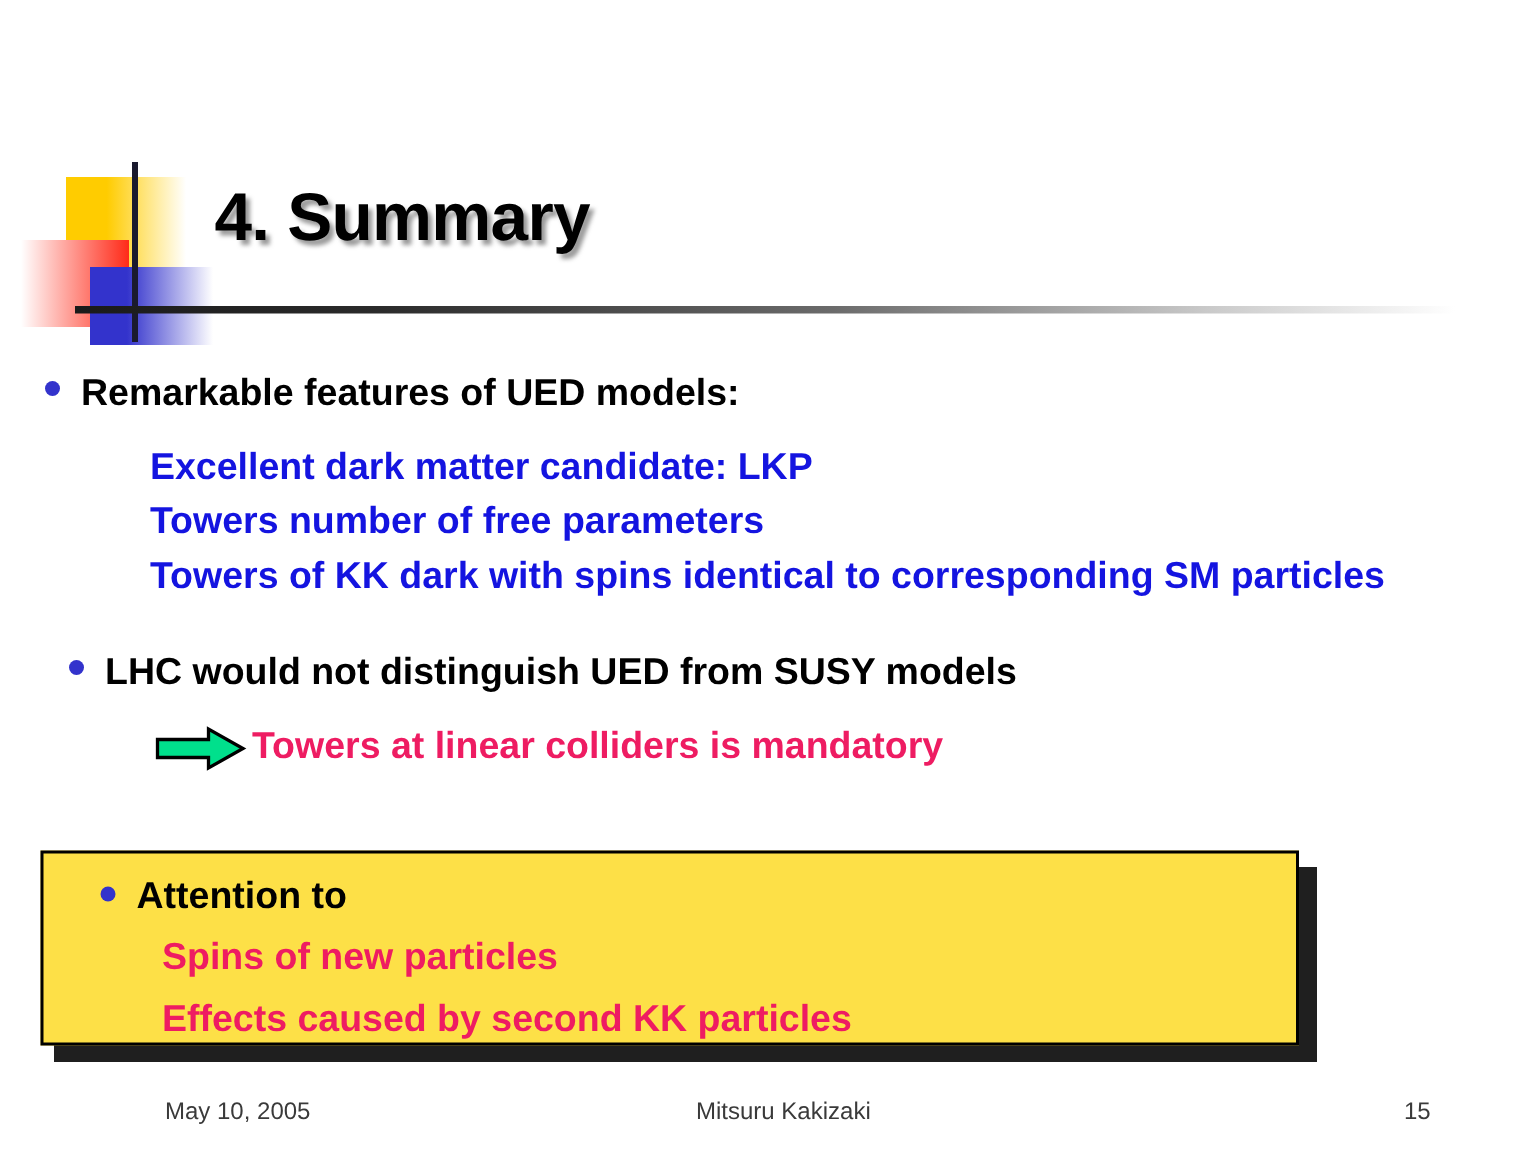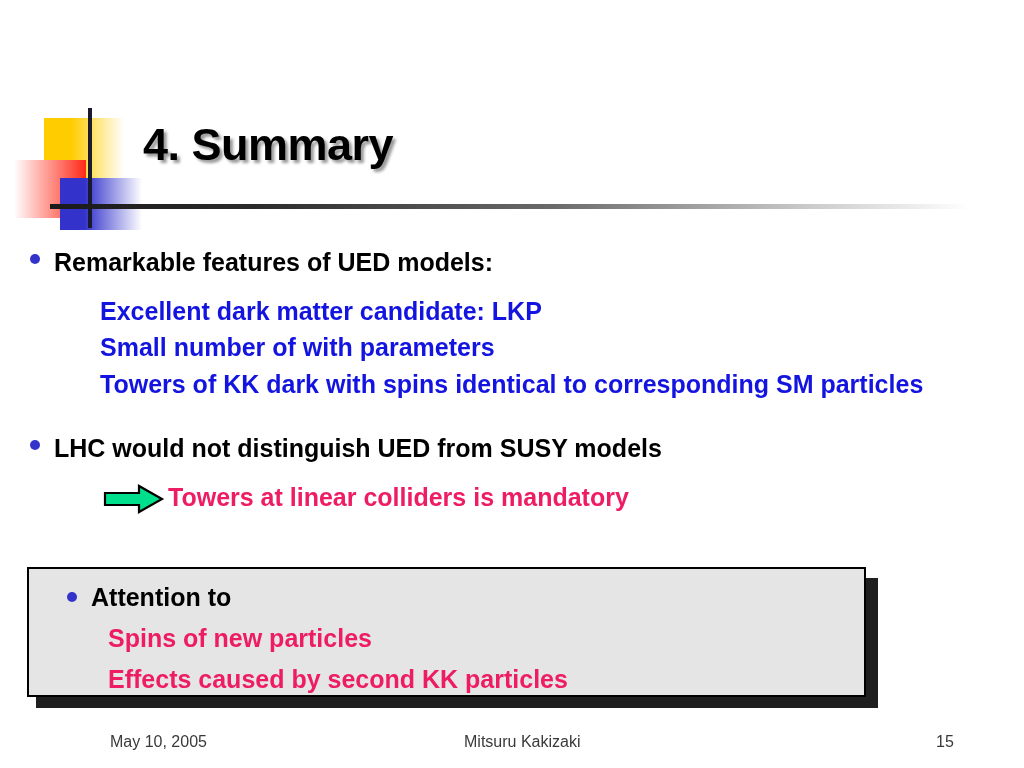--- a/index.html
+++ b/index.html
@@ -114,21 +114,21 @@
     font-weight: bold;
     color: #1414E0;
     white-space: nowrap;
   }
 
   .row-remarkable { left: 30px; top: 248px; }
   .sub-dm   { left: 100px; top: 297px; }
   .sub-smal { left: 100px; top: 333px; }
   .sub-tow  { left: 100px; top: 370px; }
 
-  .row-lhc { left: 30px; top: 434px; }
+  .row-lhc { left: 46px; top: 434px; }
 
   
   .arrow-wrap {
     position: absolute;
     left: 103px;
     top: 484px;
     width: 62px;
     height: 30px;
   }
   .arrow-wrap svg { display: block; }
@@ -150,21 +150,21 @@
     width: 842px;
     height: 130px;
     background: #1f1f1f;
   }
   .callout-box {
     position: absolute;
     left: 27px;
     top: 567px;
     width: 839px;
     height: 130px;
-    background: #e5e5e5;
+    background: #fde047;
     border: 2px solid #000000;
     box-sizing: border-box;
   }
   .callout-bullet-row {
     position: absolute;
     left: 38px;
     top: 14px;
     display: flex;
     align-items: baseline;
     white-space: nowrap;
@@ -206,21 +206,21 @@
   </div>
 
   <div class="slide-title">4. Summary</div>
 
   <div class="bullet-row row-remarkable">
     <span class="bullet-dot"></span>
     <span class="lvl1-text">Remarkable features of UED models:</span>
   </div>
 
   <div class="sub-line sub-dm">Excellent dark matter candidate: LKP</div>
-  <div class="sub-line sub-smal">Small number of with parameters</div>
+  <div class="sub-line sub-smal">Towers number of free parameters</div>
   <div class="sub-line sub-tow">Towers of KK dark with spins identical to corresponding SM particles</div>
 
   <div class="bullet-row row-lhc">
     <span class="bullet-dot"></span>
     <span class="lvl1-text">LHC would not distinguish UED from SUSY models</span>
   </div>
 
   <div class="arrow-wrap">
     <svg width="62" height="30" viewBox="0 0 62 30" xmlns="http://www.w3.org/2000/svg">
       <polygon points="2,9 36,9 36,2 59,15 36,28 36,21 2,21" fill="#00E08C" stroke="#000000" stroke-width="2.2" stroke-linejoin="miter"></polygon>

